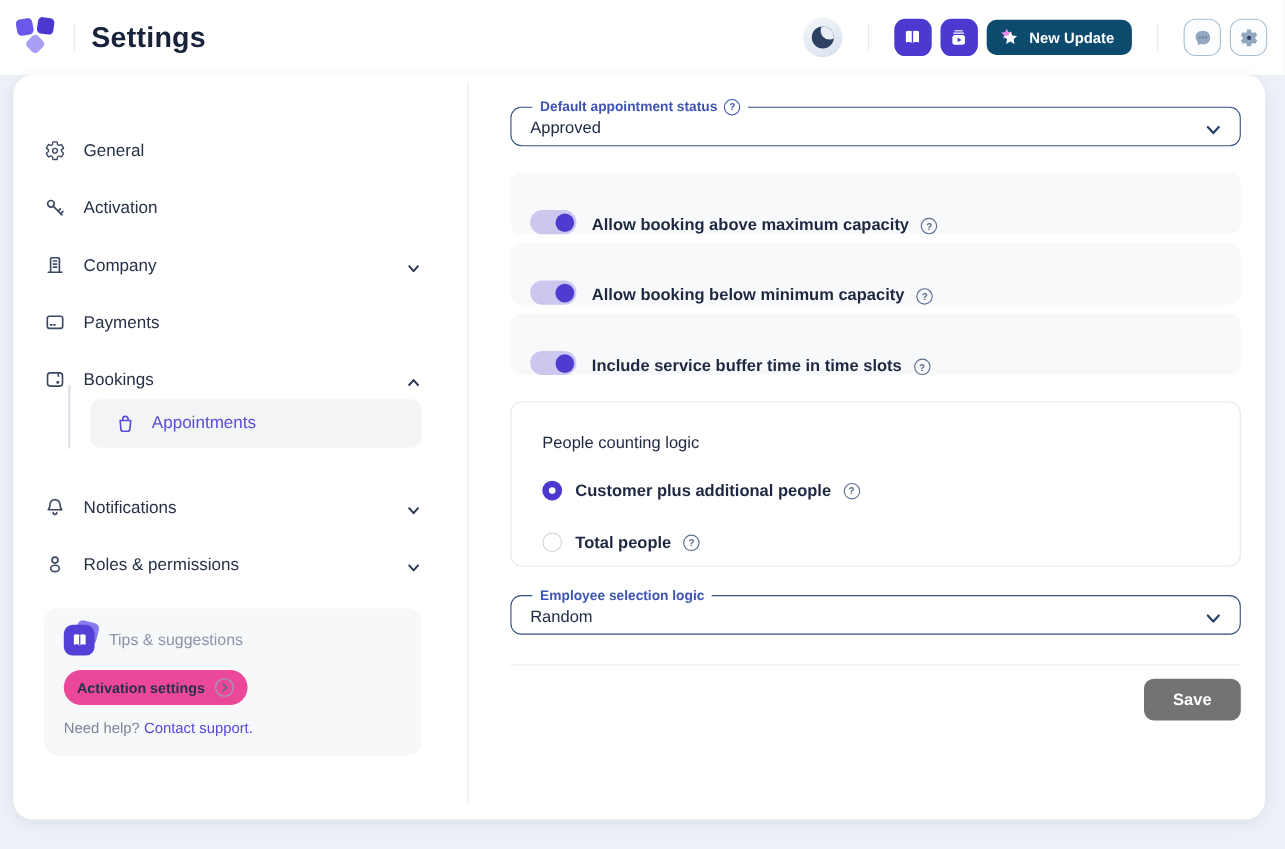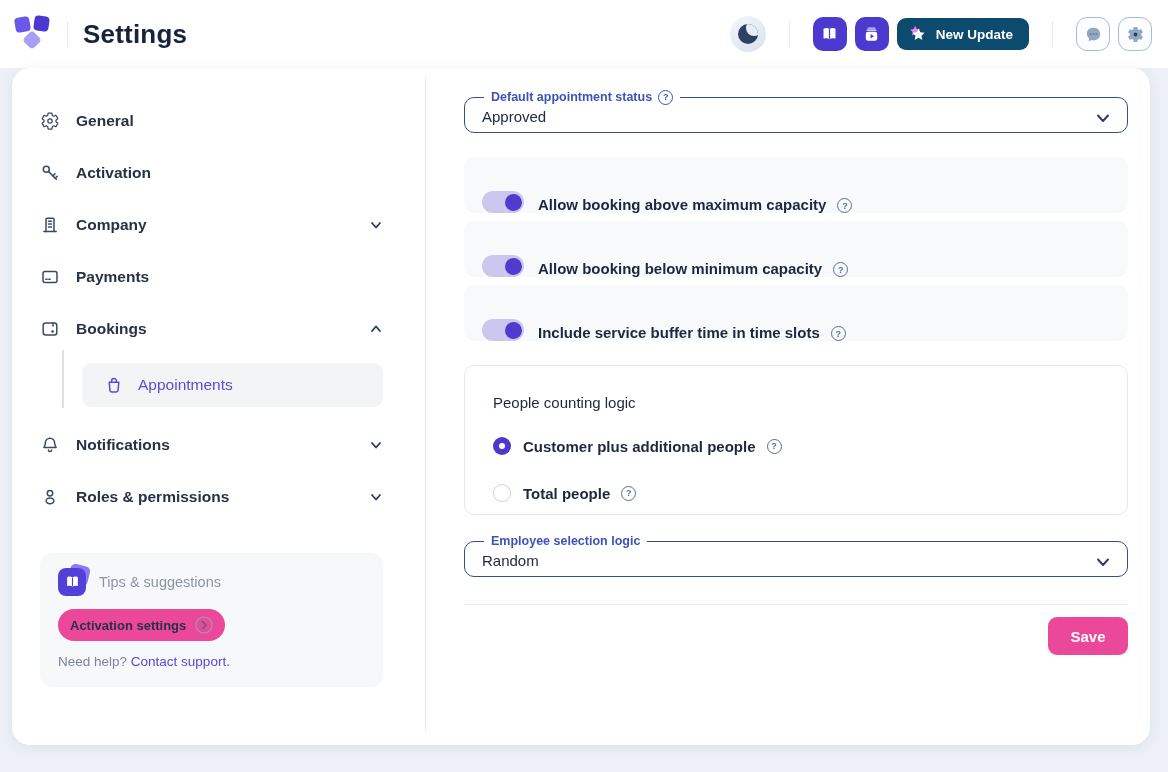--- a/index.html
+++ b/index.html
@@ -21,21 +21,21 @@
   .sq-btn { width:34px; height:34px; border-radius:10px; background:#4c39cf; display:flex; align-items:center; justify-content:center; cursor:pointer; }
   .new-update { height:32px; border-radius:9px; background:#0c4a6e; color:#fff; font-size:13.5px; font-weight:700; display:flex; align-items:center; gap:8px; padding:0 16px 0 12px; cursor:pointer; }
   .ghost-btn { width:34px; height:34px; border-radius:11px; background:#fcfdfe; border:1px solid #a7bed1; display:flex; align-items:center; justify-content:center; cursor:pointer; }
 
   
   .card { position:absolute; left:12px; top:68px; width:1138px; height:677px; background:#fff; border-radius:18px; box-shadow:0 3px 14px rgba(30,40,70,.08); }
   .side-divider { position:absolute; left:413px; top:8px; bottom:14px; width:1px; background:#e7eaef; }
 
   
   .sidebar { position:absolute; left:0; top:0; width:413px; height:100%; padding-top:27px; }
-  .nav-item { height:52px; margin:0 42px 0 28px; display:flex; align-items:center; cursor:pointer;font-weight:bold; }
+  .nav-item { height:52px; margin:0 42px 0 28px; display:flex; align-items:flex-end; cursor:pointer; }
   .nav-item .ic { width:20px; height:20px; display:flex; align-items:center; justify-content:center; flex:0 0 auto; }
   .nav-item .lbl { margin-left:16px; font-size:15.5px; color:#273246; }
   .nav-item .chev { margin-left:auto; display:flex; }
   .tree-line { position:absolute; left:50px; top:282px; width:2px; height:58px; background:#dcdfe5; border-radius:2px; }
   .sub-item { position:absolute; left:70px; top:295px; width:301px; height:44px; background:#f3f4f6; border-radius:9px; display:flex; align-items:center; padding-left:22px; cursor:pointer; }
   .sub-item .lbl { margin-left:14px; font-size:15.5px; color:#5b4bd5; }
   .nav-lower { position:absolute; top:351px; left:0; width:100%; }
   .icon-s svg { display:block; }
 
   
@@ -73,21 +73,21 @@
   .radio-row { display:flex; align-items:center; margin-top:26px; cursor:pointer; }
   .radio-row.second { margin-top:29px; }
   .radio { position:relative; width:18px; height:18px; border-radius:50%; flex:0 0 auto; border:1.5px solid #cdd3dd; background:#fff; }
   .radio.active { border:none; background:#4c38cc; }
   .radio.active::after { content:""; position:absolute; left:6px; top:6px; width:6px; height:6px; border-radius:50%; background:#fff; }
   .radio-row .rlbl { margin-left:12px; font-size:15px; font-weight:600; color:#1d2840; }
 
   .sel2 { margin-top:26px; }
   .hr { margin-top:27px; height:1px; background:#e9ebf0; }
   .save-row { margin-top:12px; display:flex; justify-content:flex-end; }
-  .save-btn { width:80px; height:38px; border-radius:9px; background:#ec4899; color:#fff; font-size:15px; font-weight:700; display:flex; align-items:center; justify-content:center; cursor:pointer; border:none; }
+  .save-btn { width:88px; height:38px; border-radius:9px; background:#737373; color:#fff; font-size:15px; font-weight:700; display:flex; align-items:center; justify-content:center; cursor:pointer; border:none; }
 </style>
 </head>
 <body>
 
 <div class="page">
 
   <div class="header">
     <div class="logo">
       <div class="s1"></div>
       <div class="s2"></div>

